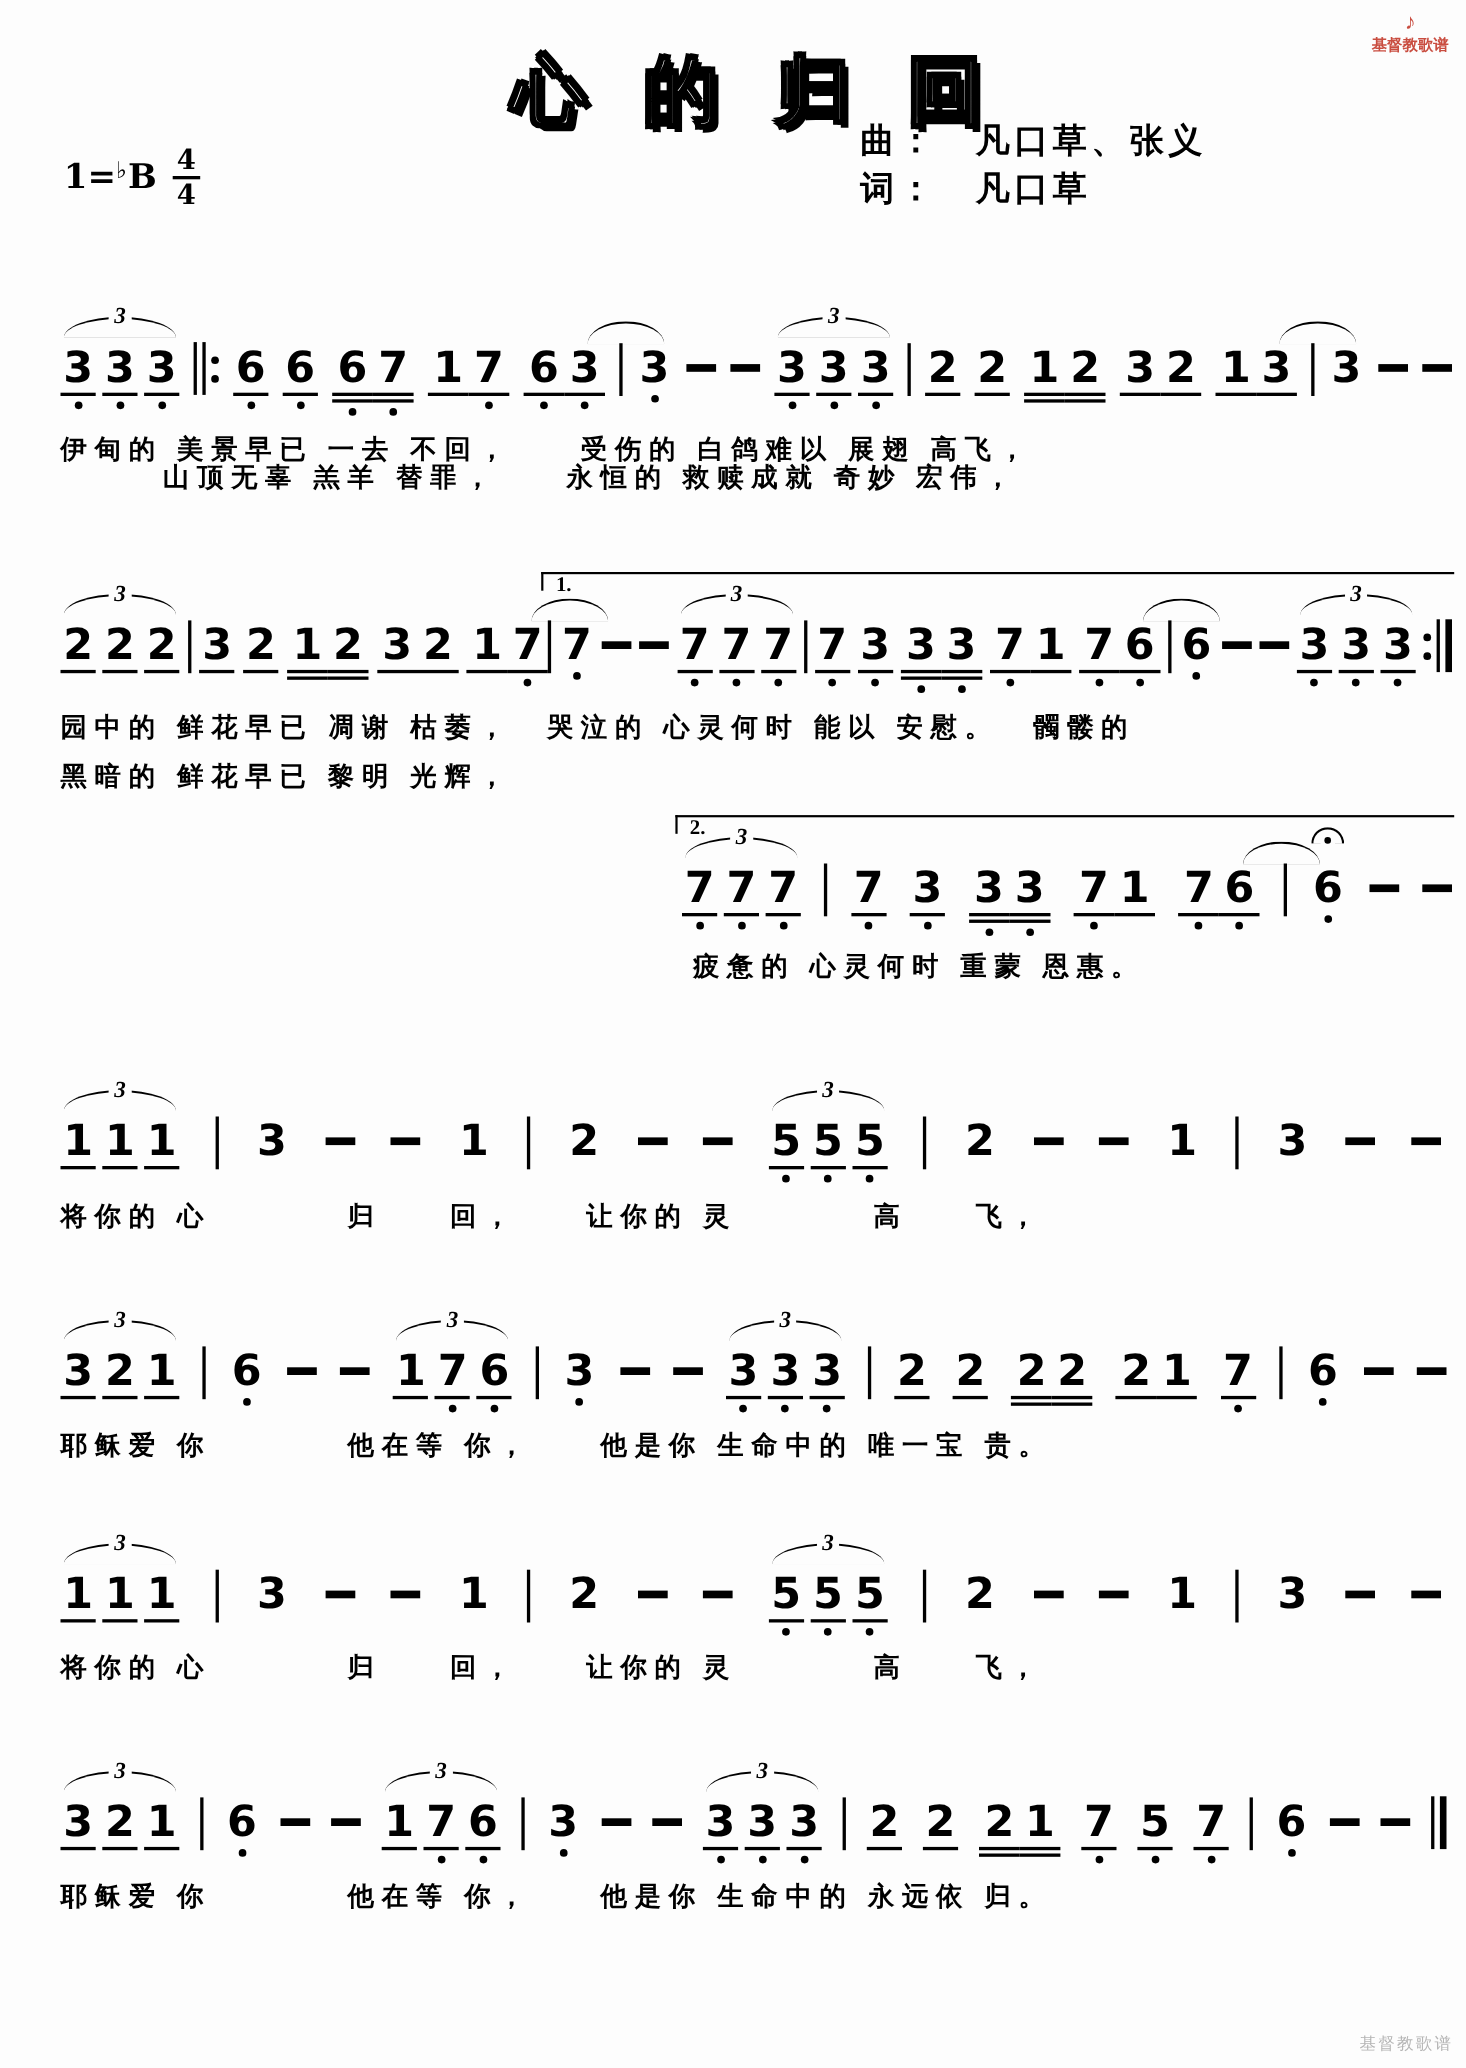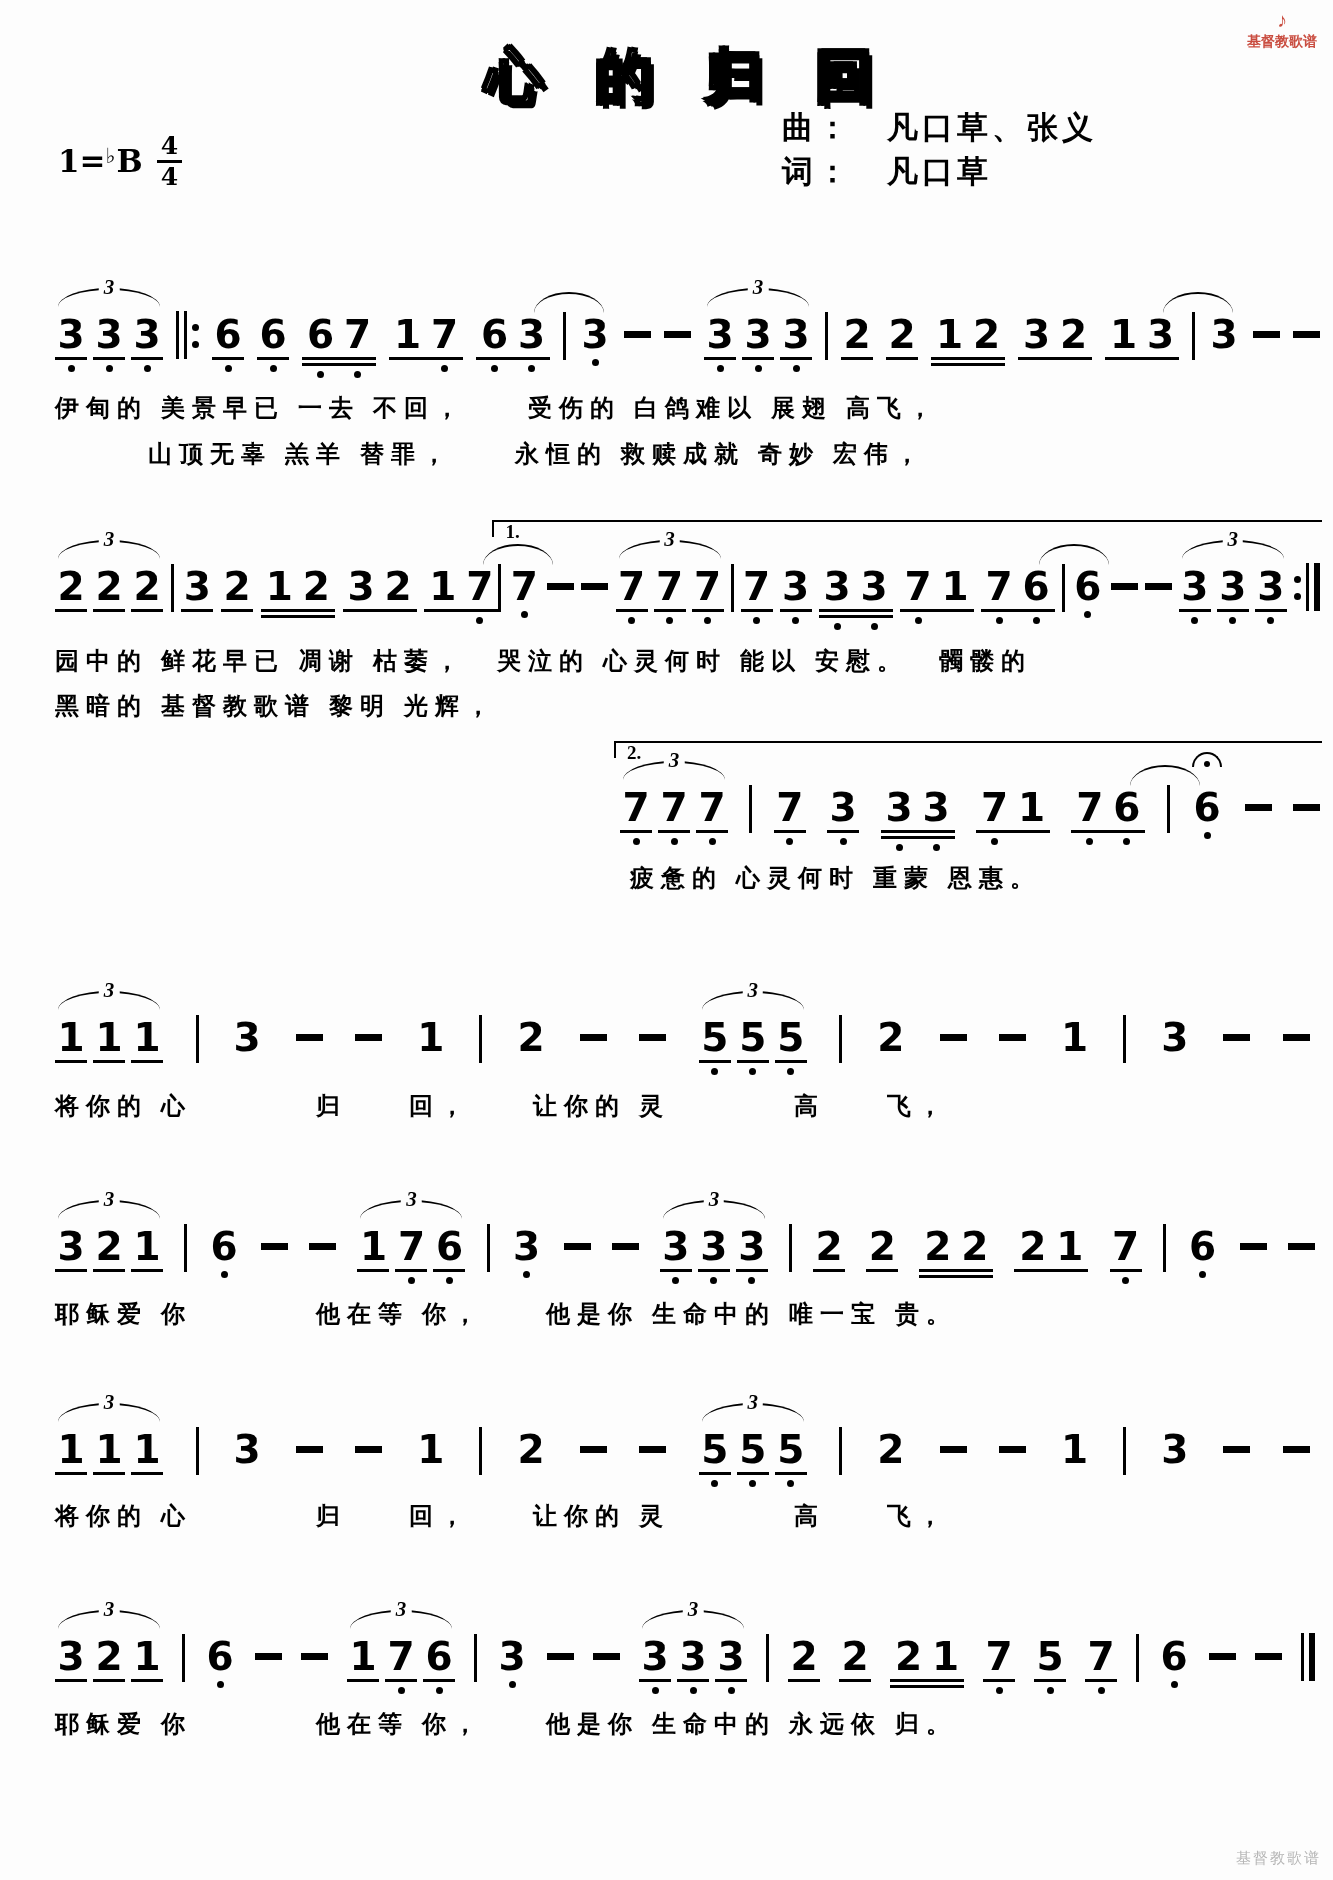--- a/index.html
+++ b/index.html
@@ -1,20 +1,20 @@
 <!DOCTYPE html>
 <html><head>
 <meta charset="utf-8">
 <style>
   html,body{margin:0;padding:0;background:#fff;}
   body{width:1333px;height:1880px;position:relative;font-family:"Liberation Serif",serif;color:#000;}
   .page{position:absolute;inset:0;background:#fdfdfd;overflow:hidden;}
 
   .title{position:absolute;top:38px;left:0;width:100%;margin:0;text-align:center;
-    font-size:58px;font-weight:bold;letter-spacing:52px;padding-left:77px;box-sizing:border-box;
+    font-size:68px;font-weight:bold;letter-spacing:52px;padding-left:77px;box-sizing:border-box;
     color:#fff;-webkit-text-stroke:2.5px #000;
     text-shadow:-2px -2px 0 #000,2px -2px 0 #000,-2px 2px 0 #000,2px 2px 0 #000,5px 5px 0 #000;}
   .credits{position:absolute;top:106px;left:782px;font-size:31px;font-weight:bold;line-height:1.42;letter-spacing:4px;}
   .keysig{position:absolute;top:132px;left:58px;font-size:31px;font-weight:bold;display:flex;align-items:center;gap:14px;font-family:"DejaVu Serif",serif;}
   .flat{font-size:21px;position:relative;top:-9px;margin-right:1px;}
   .frac{display:inline-flex;flex-direction:column;align-items:center;font-size:25px;font-weight:bold;line-height:1.1;font-family:"DejaVu Serif",serif;}
   .frac .tn{border-bottom:3px solid #000;padding:0 4px;}
 
   .sys{position:absolute;display:flex;}
   .seg{display:flex;justify-content:space-between;align-items:flex-start;position:relative;padding-top:50px;}
@@ -224,21 +224,21 @@
           </div>
           <div class="bl"></div>
           <div class="n">
             <div class="dg">3</div>
           </div>
           <div class="dh"></div>
           <div class="dh"></div>
         </div>
       </div>
       <div class="lyr" style="left: 55px; top: 392px;">伊甸的 美景早已 一去 不回，　　受伤的 白鸽难以 展翅 高飞，</div>
-      <div class="lyr" style="left: 148px; top: 438px;">山顶无辜 羔羊 替罪，　　永恒的 救赎成就 奇妙 宏伟，</div>
+      <div class="lyr" style="left: 148px; top: 418px;">山顶无辜 羔羊 替罪，　　永恒的 救赎成就 奇妙 宏伟，</div>
       <div class="sys" style="top: 517px; left: 55px; width: 1265px;">
         <div class="seg" style="flex-grow: 7;">
           <div class="tri">
             <div class="arc"></div>
             <div class="tn3">3</div>
             <div class="n">
               <div class="dg">2</div>
               <div class="ul"></div>
             </div>
             <div class="n">
@@ -402,21 +402,21 @@
             <div class="rdots">
               <i></i>
               <i></i>
             </div>
             <div class="bl"></div>
             <div class="blk"></div>
           </div>
         </div>
       </div>
       <div class="lyr" style="left: 55px; top: 645px;">园中的 鲜花早已 凋谢 枯萎，　哭泣的 心灵何时 能以 安慰。　髑髅的</div>
-      <div class="lyr" style="left: 55px; top: 690px;">黑暗的 基督教歌谱 黎明 光辉，</div>
+      <div class="lyr" style="left: 55px; top: 690px;">黑暗的 鲜花早已 黎明 光辉，</div>
       <div class="sys" style="top: 738px; left: 620px; width: 700px;">
         <div class="seg" style="flex-grow: 11;">
           <div class="voltaline"></div>
           <div class="voltalabel">2.</div>
           <div class="tri">
             <div class="arc"></div>
             <div class="tn3">3</div>
             <div class="n">
               <div class="dg">7</div>
               <div class="ul"></div>

